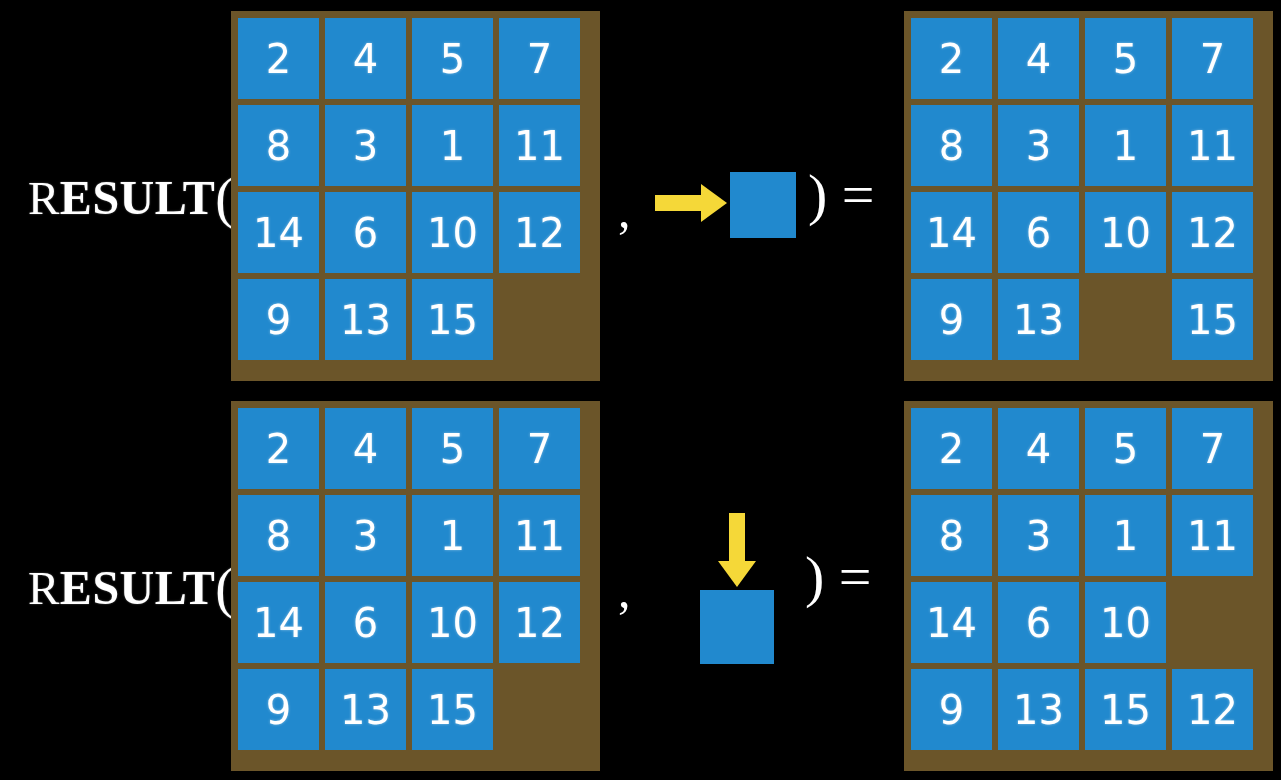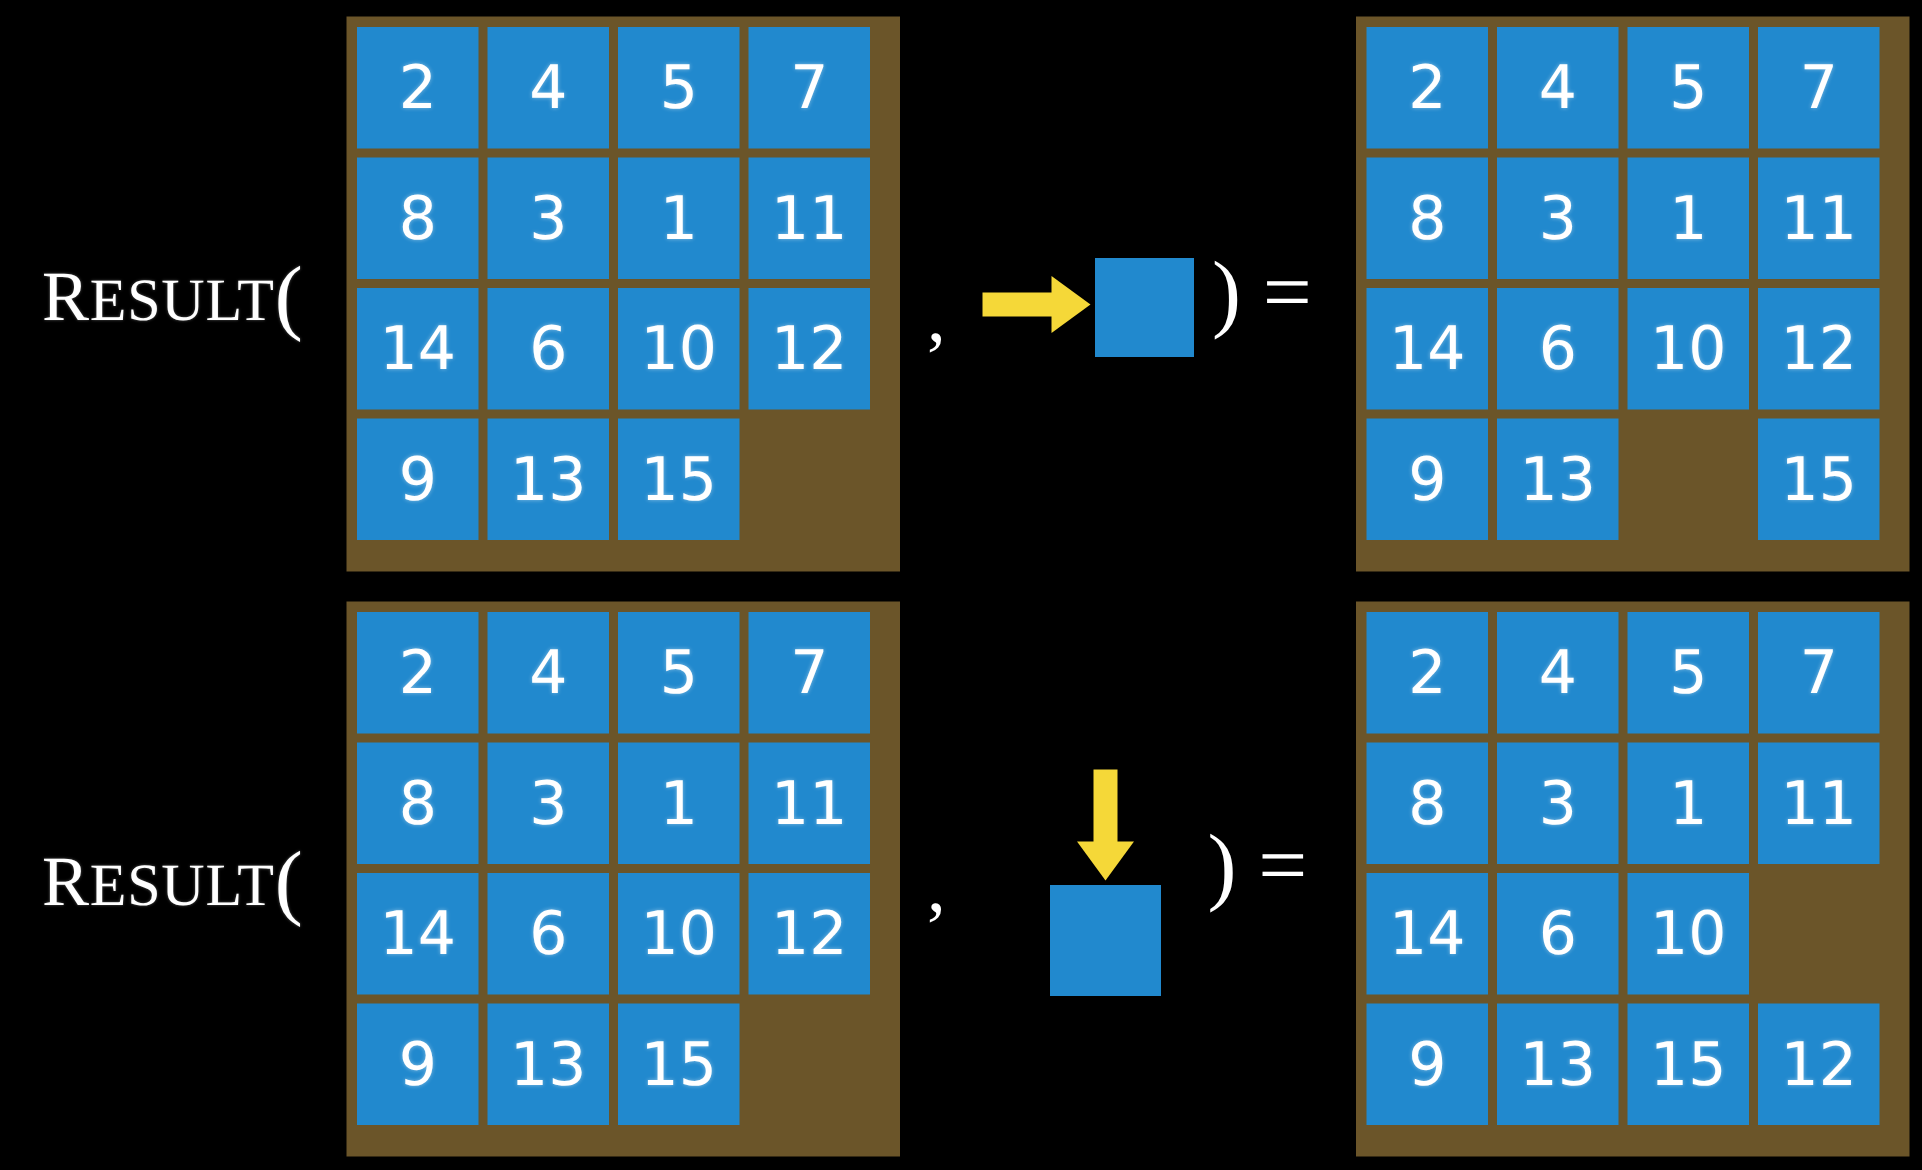--- a/index.html
+++ b/index.html
@@ -42,21 +42,22 @@
     font-family: "Liberation Serif", "DejaVu Serif", serif;
     font-size: 47px;
     letter-spacing: 0.5px;
     white-space: nowrap;
     text-shadow: 0 0 2px rgba(255,255,255,0.35);
   }
   .result-label .cap {
     font-size: 47px;
   }
   .result-label .smallcaps {
-    font-size: 40px;
+    font-size: 48px;
+    font-weight: bold;
   }
   .result-label .paren {
     font-size: 56px;
     position: relative;
     top: 3px;
   }
 
   
   .board {
     position: absolute;

